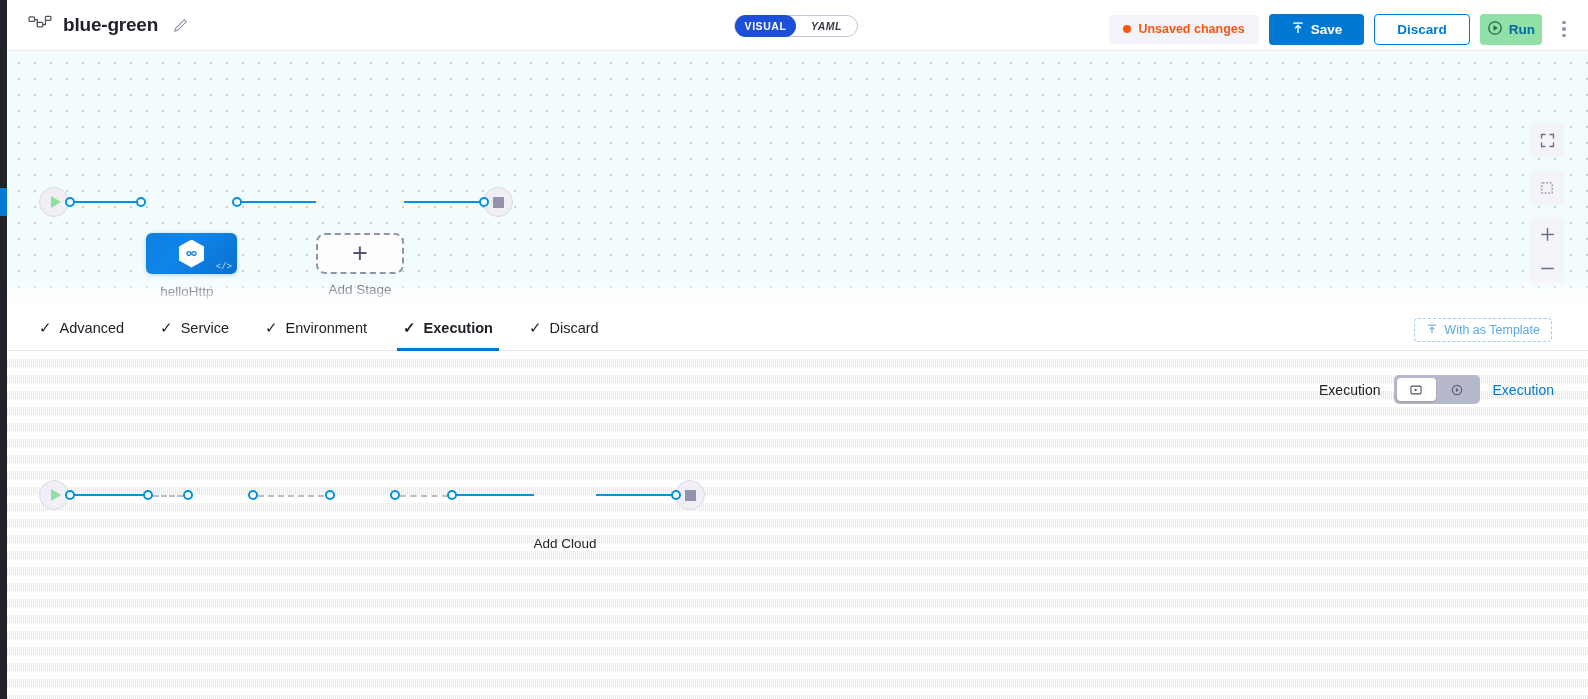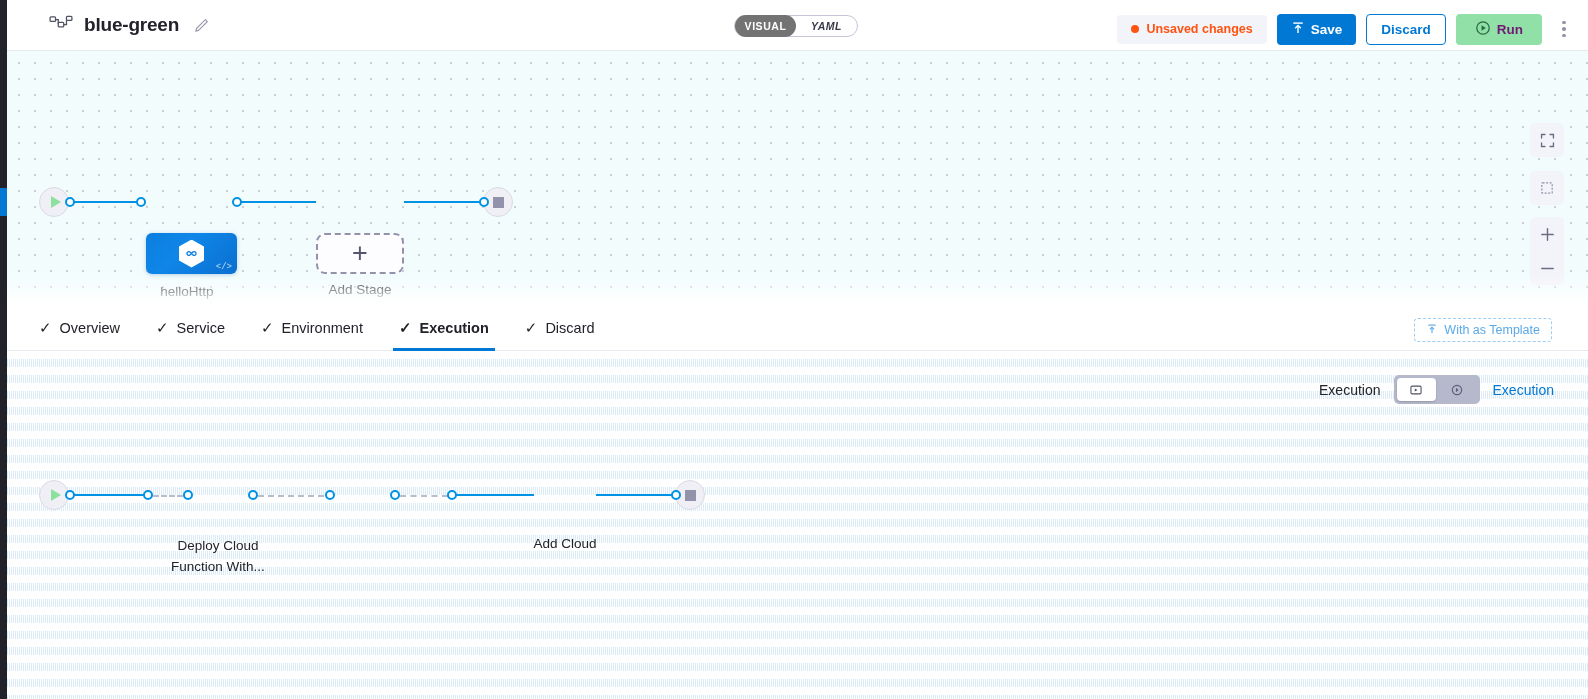--- a/index.html
+++ b/index.html
@@ -20,59 +20,59 @@
     position: absolute; left: 0; top: 188px; width: 7px; height: 28px;
     background: #0278d5; z-index: 31;
   }
 
   
   .header {
     position: absolute; left: 7px; top: 0; right: 0; height: 51px;
     background: #ffffff; border-bottom: 1px solid #e8e8ef;
     display: flex; align-items: center; z-index: 20;
   }
-  .hdr-left { display: flex; align-items: center; gap: 11px; padding-left: 21px; margin-left: 21px; }
+  .hdr-left { display: flex; align-items: center; gap: 11px; padding-left: 21px; }
   .pipeline-icon { width: 24px; height: 20px; color: #4f5162; display:block; }
   .pipeline-title {
     font-size: 19px; font-weight: bold; color: #22222a; letter-spacing: -0.2px;
   }
   .edit-pencil { width: 17px; height: 17px; color: #9293ab; margin-left: 3px; }
 
   .hdr-center {
     position: absolute; left: 727px; top: 15px;
     width: 124px; height: 22px;
     border: 1px solid #c5c6d8; border-radius: 11px;
     display: flex; align-items: center; background: #fff;
   }
   .seg {
     flex: 1; height: 22px; display: flex; align-items: center; justify-content: center;
     font-size: 10.5px; font-weight: bold; letter-spacing: 0.55px; border-radius: 11px;
     cursor: pointer;
   }
-  .seg.active { background: #737373; color: #ffffff; }
+  .seg.active { background: #1d4ed8; color: #ffffff; }
   .seg.inactive { color: #383946; font-style: italic; }
 
   .hdr-right {
     position: absolute; right: 14px; top: 0; height: 58px;
     display: flex; align-items: center; gap: 10px;
   }
   .unsaved {
     height: 29px; padding: 0 14px; border-radius: 4px; background: #f3f3fa;
     display: flex; align-items: center; gap: 7px;
     font-size: 12.5px; font-weight: bold; color: #ff5310;
   }
   .dot-orange { width: 8px; height: 8px; border-radius: 50%; background: #ff5310; }
   .btn {
     height: 31px; border-radius: 4px; display: flex; align-items: center;
-    gap: 6px; padding: 0 14px; font-size: 13.5px; font-weight: bold; cursor: pointer;
+    gap: 6px; padding: 0 22px; font-size: 13.5px; font-weight: bold; cursor: pointer;
     white-space: nowrap;
   }
   .btn-save { background: #0278d5; color: #fff; }
   .btn-discard { background: #fff; color: #0278d5; border: 1px solid #0278d5; }
-  .btn-run { background: #90e0a8; color: #701a75; padding: 0 19px; }
+  .btn-run { background: #90e0a8; color: #0369a1; padding: 0 7px; }
   .kebab { width: 20px; height: 31px; display: flex; flex-direction: column;
            align-items: center; justify-content: center; gap: 3px; cursor: pointer; margin-left:2px;}
   .kebab i { width: 3.5px; height: 3.5px; border-radius: 50%; background: #9293ab; display:block;}
 
   
   .canvas-top {
     position: absolute; left: 7px; top: 51px; right: 0; height: 254px;
     background-color: #f2fcfd;
     background-image: radial-gradient(#c9cfd6 1px, transparent 1px);
     background-size: 16px 16px;
@@ -336,21 +336,21 @@
         <svg viewBox="0 0 20 20" width="19" height="19" fill="none" stroke="#6b6d85" stroke-width="1.5" stroke-linecap="round">
           <path d="M4 10h12"></path>
         </svg>
       </div>
     </div>
   </div>
 
   <div class="tabbar">
     <div class="tab">
       <span class="check">✓</span>
-      <span>Overview</span>
+      <span>Advanced</span>
     </div>
     <div class="tab">
       <span class="check">✓</span>
       <span>Service</span>
     </div>
     <div class="tab">
       <span class="check">✓</span>
       <span>Environment</span>
     </div>
     <div class="tab active">
@@ -414,20 +414,16 @@
     <div class="port" style="left:440px; top:139px;"></div>
 
     <div class="link" style="left:447px; top:143px; width:80px;"></div>
 
     <div class="link" style="left:589px; top:143px; width:82px;"></div>
     <div class="port" style="left:664px; top:139px;"></div>
     <div class="endcap" style="left:668px; top:129px;">
       <span class="sq-stop"></span>
     </div>
 
-    <div class="step-label" style="left:146px; top:184px;">
-      <div>Deploy Cloud</div>
-      <div>Function With...</div>
-    </div>
     <div class="step-label" style="left:493px; top:182px;">Add Cloud</div>
   </div>
 
 </div>
 
 </body></html>

